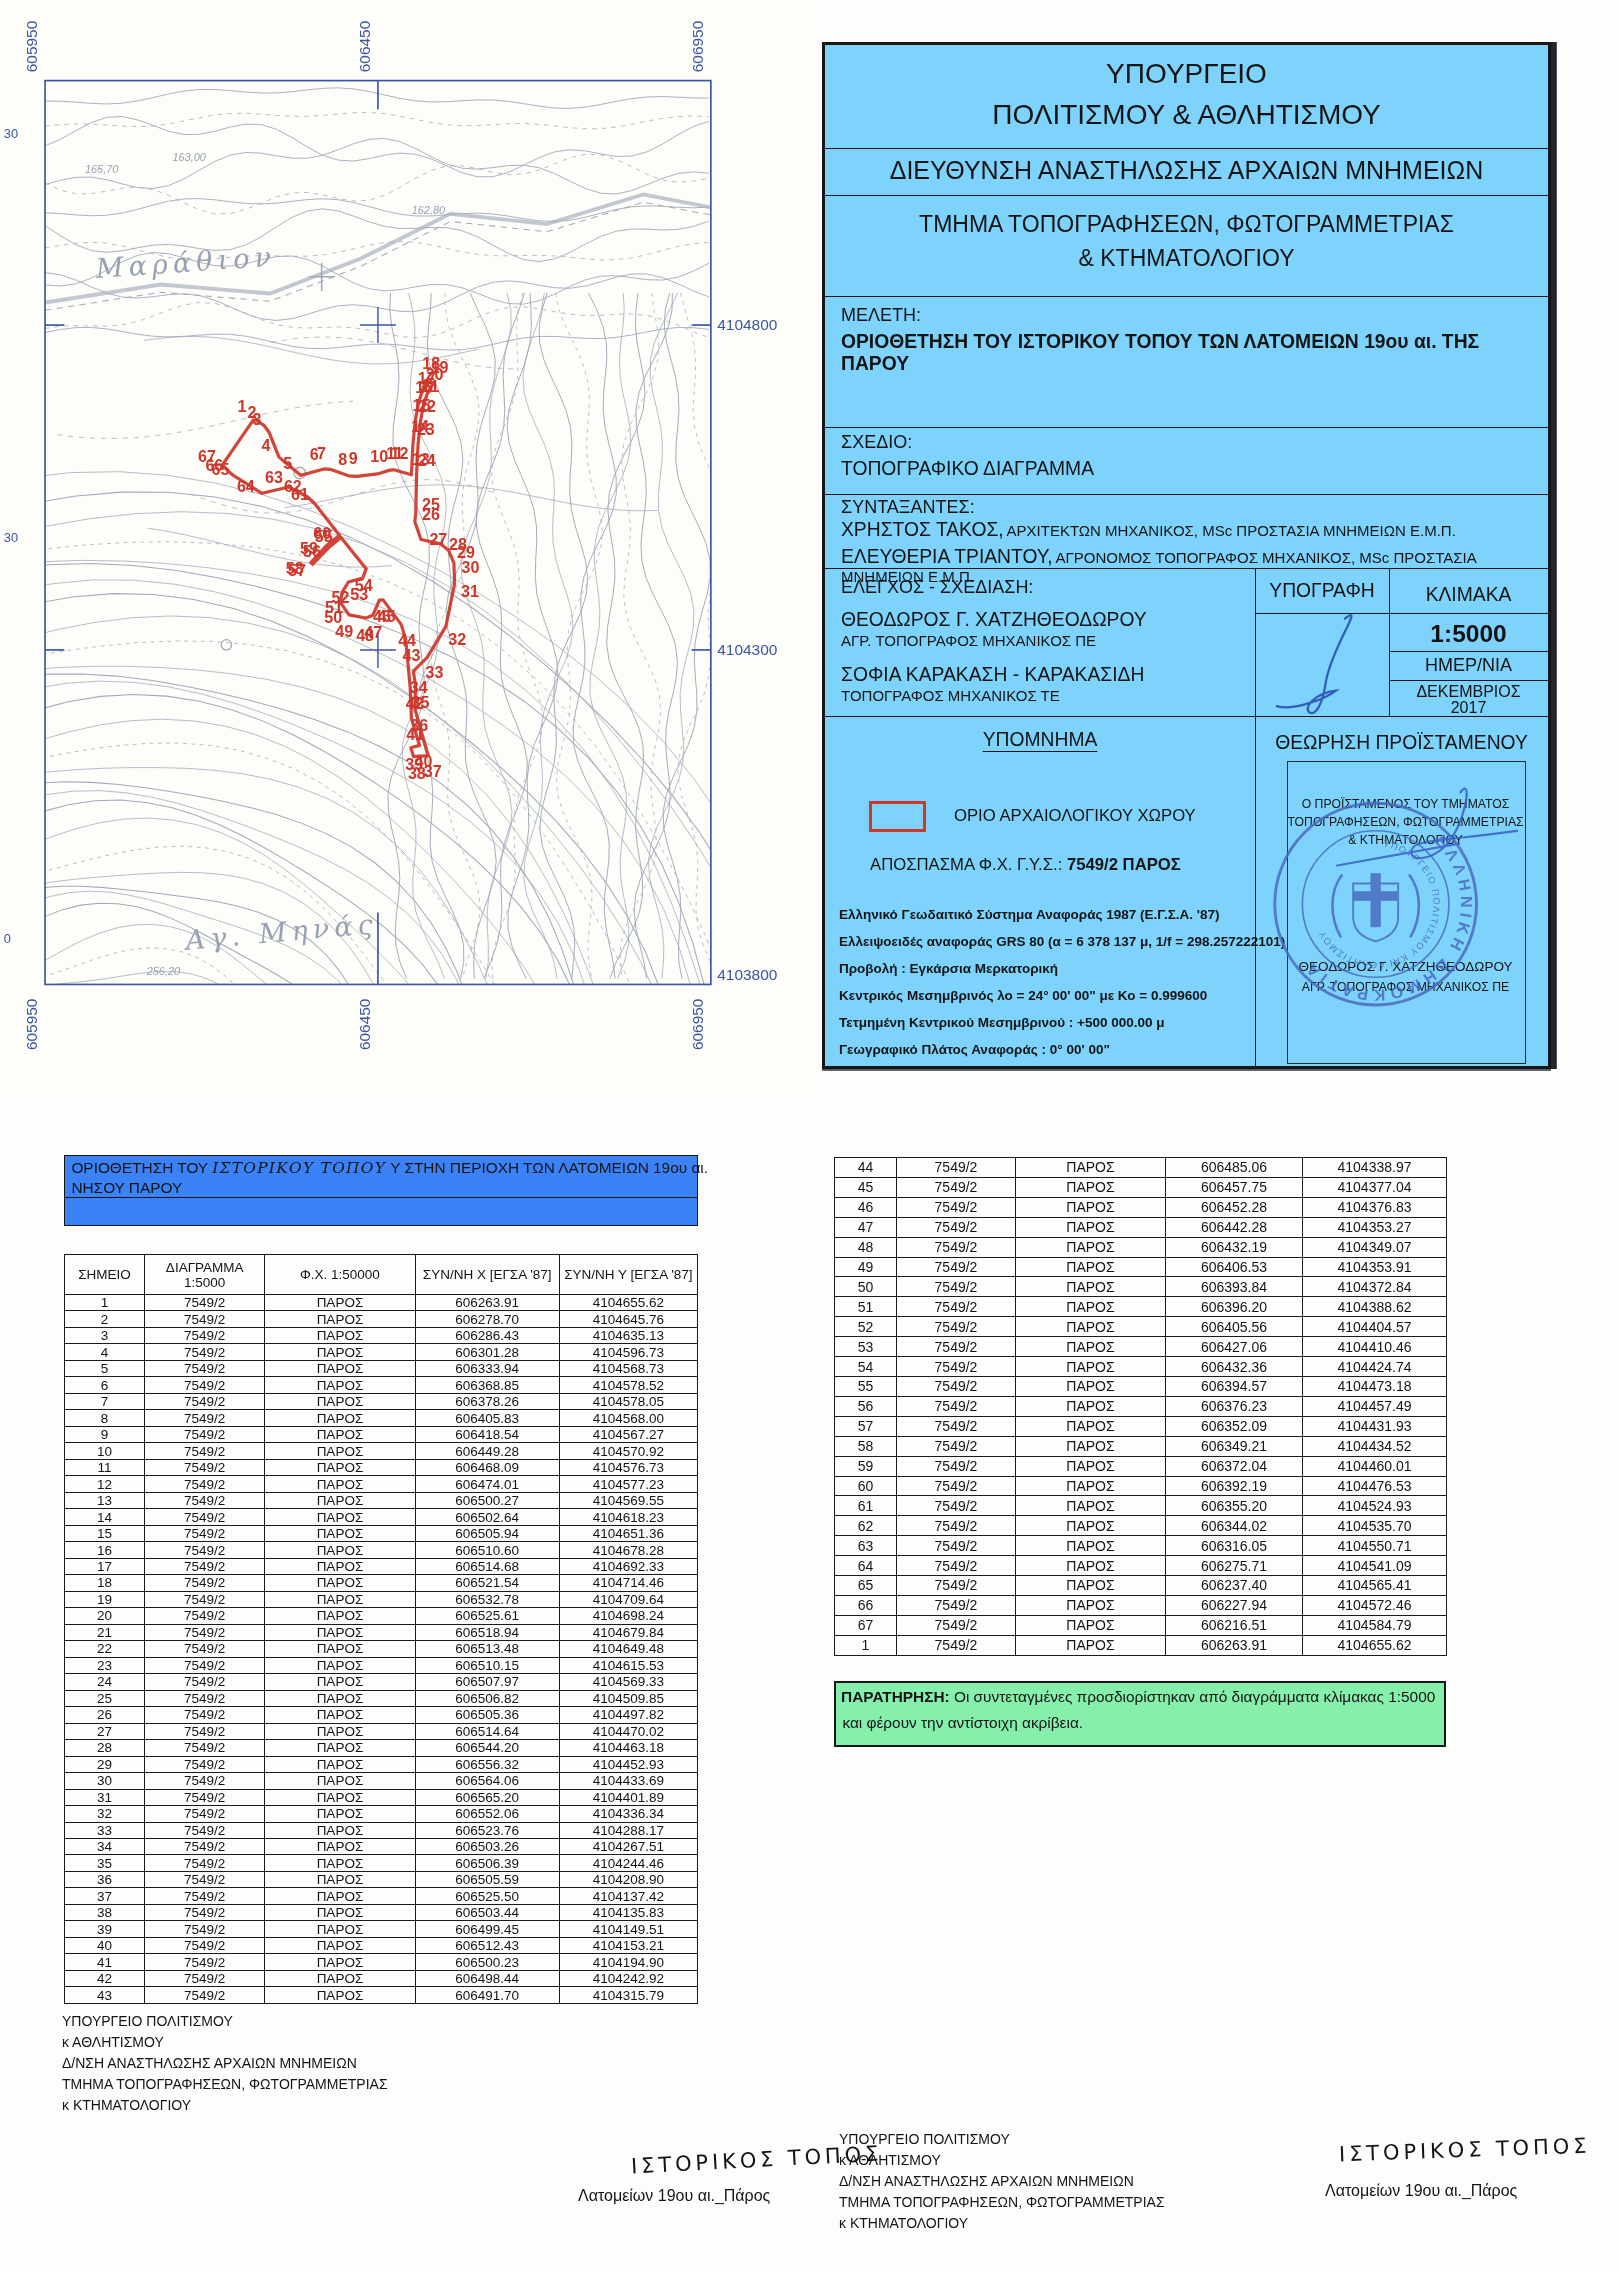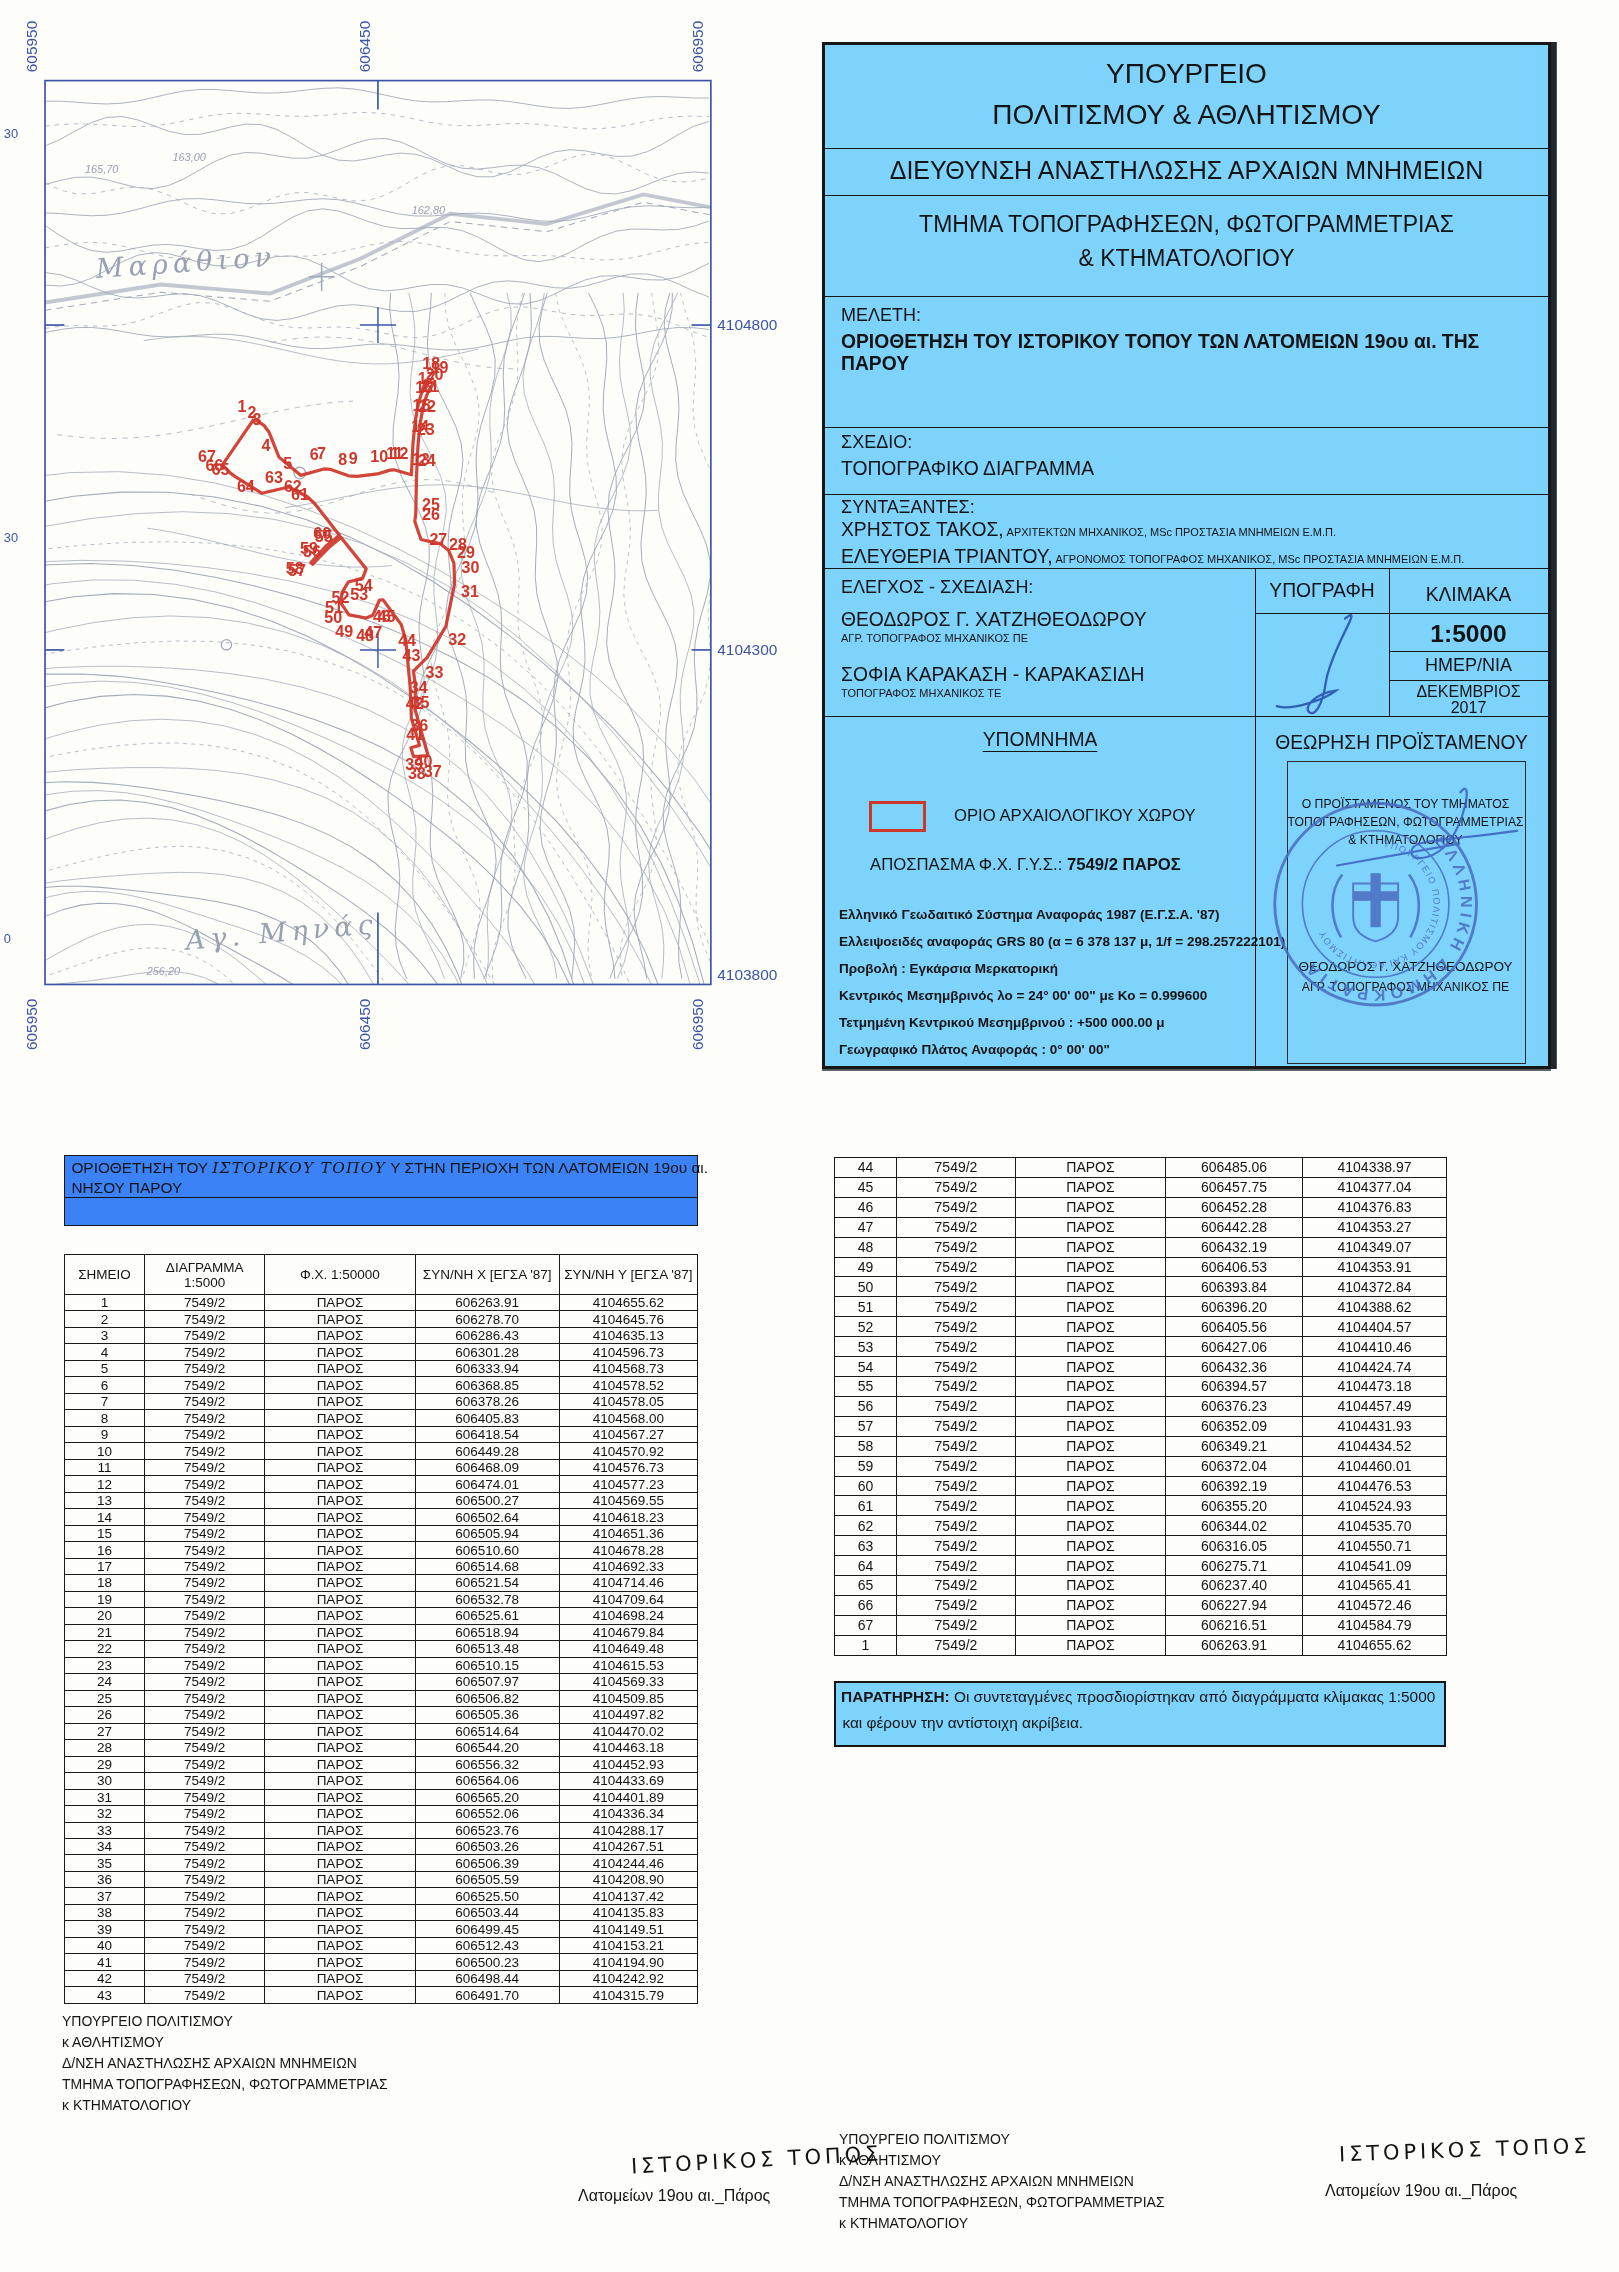--- a/index.html
+++ b/index.html
@@ -7,31 +7,31 @@
         font-family:"Liberation Sans",sans-serif;color:#141414;}
   .abs{position:absolute;}
   .c{text-align:center;}
   
   .tb{position:absolute;left:822px;top:42px;width:723px;height:1021px;
       border:3.2px solid #161616;background:#7dd3fc;box-shadow:5.8px 0 0 #23272b,0 1.9px 0 #55595d;}
   .hline{position:absolute;height:1.3px;background:#161616;left:0;right:0;}
   .vline{position:absolute;width:1.3px;background:#161616;}
   .tb .lbl{font-size:18px;}
   .tb .big{font-size:19.3px;}
-  .tb .qual{font-size:11px;text-align:center;}
+  .tb .qual{font-size:15px;text-align:center;}
   .legend-swatch{position:absolute;border:3.2px solid #ce372c;background:transparent;}
   .ibox{position:absolute;border:1.3px solid #2a2a2a;}
   .u{text-decoration:underline;text-underline-offset:4.5px;}
   
   .tbox{position:absolute;border:1.9px solid #161616;background:#3b82f6;font-size:15.4px;text-align:center;}
   .ctable{position:absolute;border-collapse:collapse;table-layout:fixed;background:#fdfdfb;
           font-size:13.5px;border:1.9px solid #161616;}
   .ctable th,.ctable td{border:1.3px solid #1a1a1a;text-align:center;vertical-align:middle;
           padding:0;font-weight:400;overflow:hidden;white-space:nowrap;}
-  .note-box{position:absolute;border:2.6px solid #161616;font-size:15.4px;background:#7dd3fc;}
+  .note-box{position:absolute;border:2.6px solid #161616;font-size:15.4px;background:#86efac;}
   .foot{position:absolute;font-size:14px;line-height:21px;}
   .hand{font-family:"DejaVu Sans",sans-serif;letter-spacing:3.9px;font-size:21px;white-space:nowrap;}
   .hand-inline{font-family:"DejaVu Serif",serif;font-style:italic;letter-spacing:1.3px;}
   .printed-note{font-size:16px;white-space:nowrap;}
   #map-svg text{font-family:"Liberation Sans",sans-serif;}
 </style>
 </head>
 <body>
 
 <div class="page">

